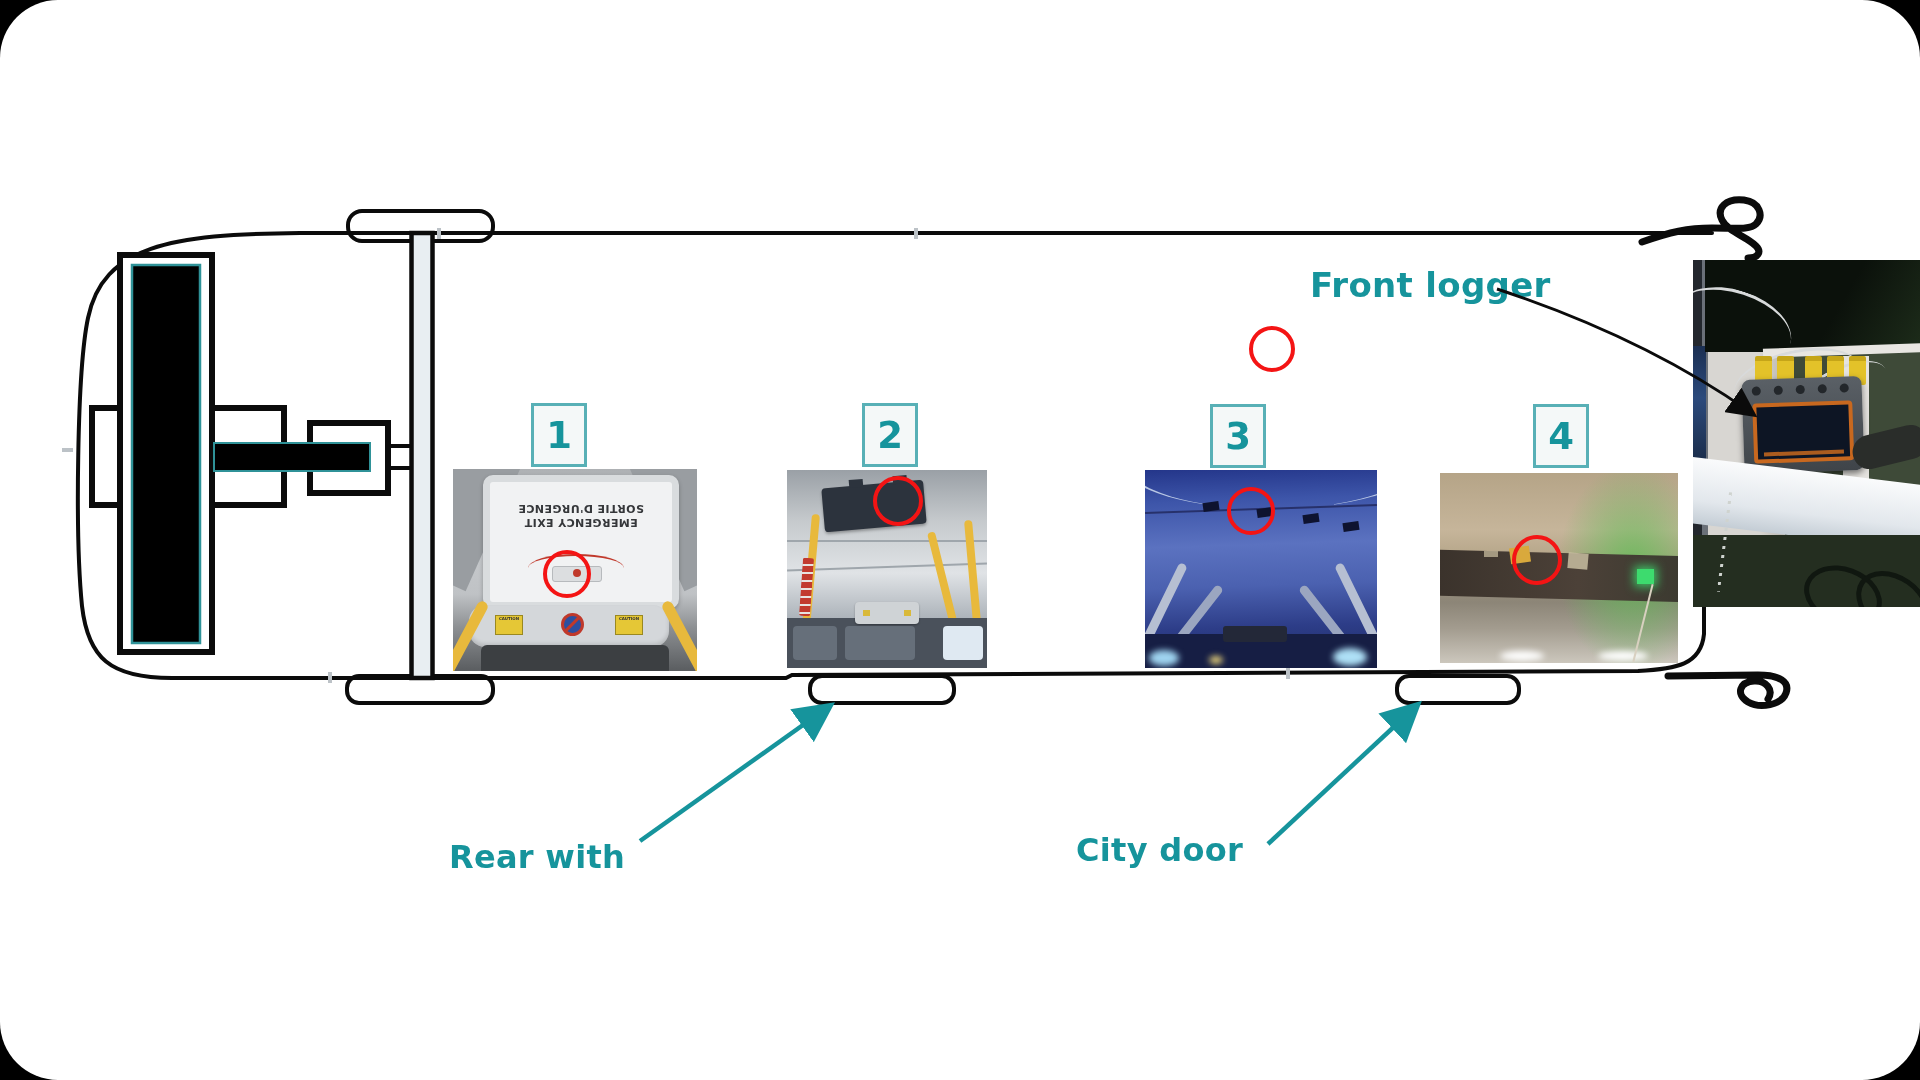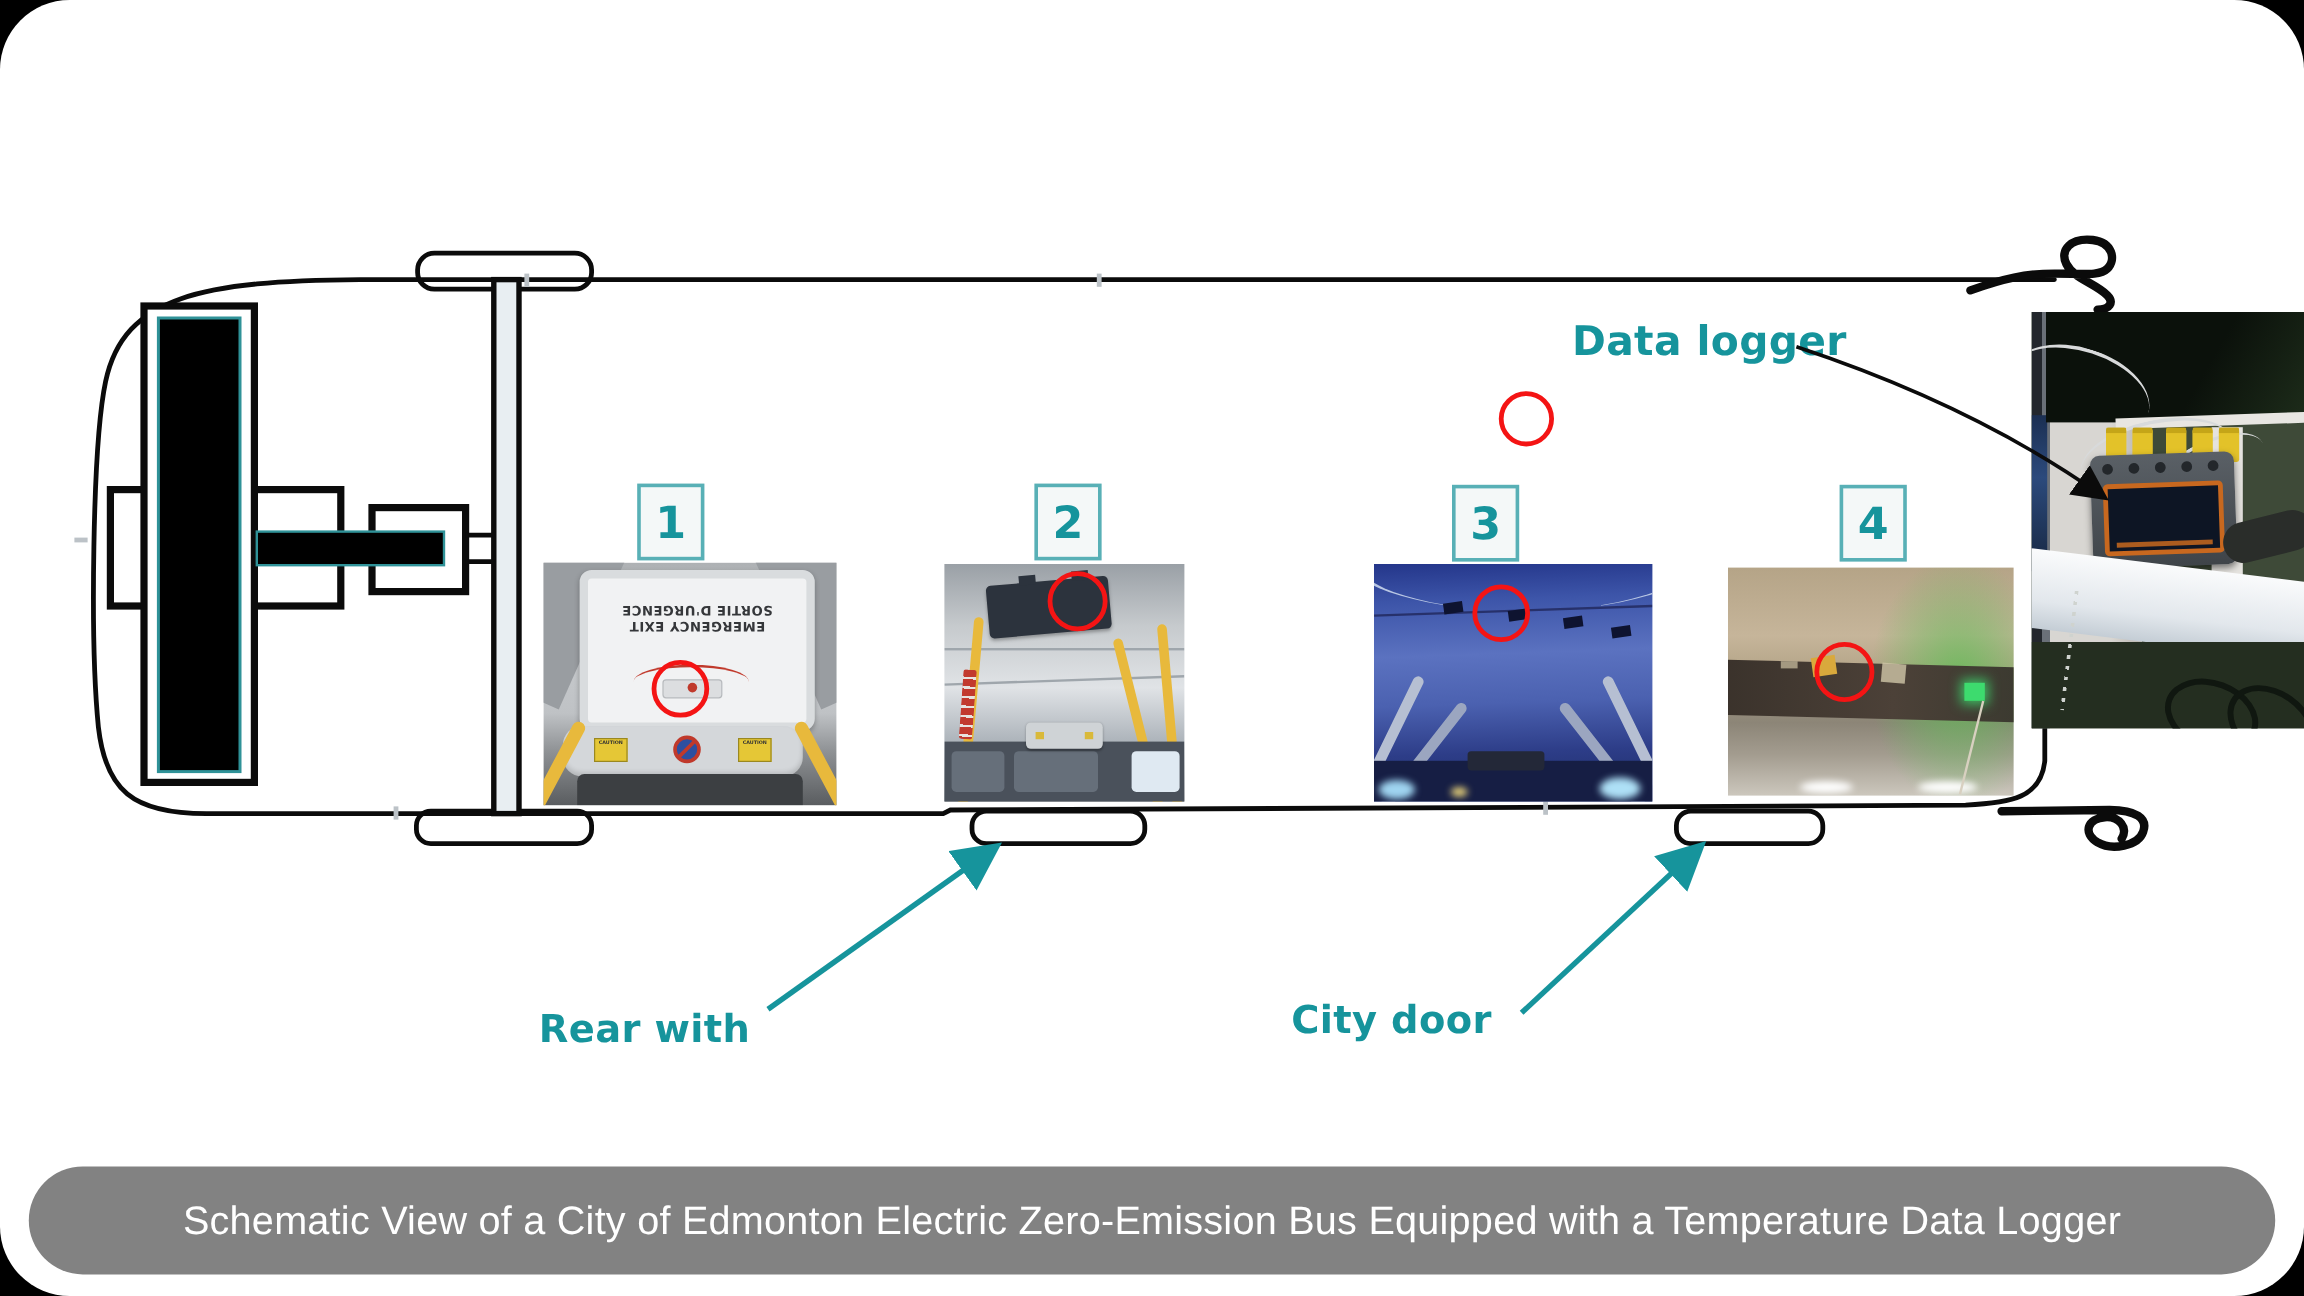--- a/index.html
+++ b/index.html
@@ -333,37 +333,34 @@
   <div class="marker-box" style="left:862px;top:403px;">
     <span>2</span>
   </div>
   <div class="marker-box" style="left:1210px;top:404px;">
     <span>3</span>
   </div>
   <div class="marker-box" style="left:1533px;top:404px;">
     <span>4</span>
   </div>
 
-  <div class="teal-label" style="left:1310px;top:268px;font-size:34px;">Data logger</div>
+  <div class="teal-label" style="left:1310px;top:268px;font-size:34px;">Front logger</div>
   <div class="red-circle overlay" style="left:1249px;top:326px;width:38px;height:38px;border-width:4px;"></div>
 
   <div class="teal-label" style="left:449px;top:841px;font-size:32px;">Rear with</div>
   <div class="teal-label" style="left:1076px;top:834px;font-size:32px;">City door</div>
 
   <svg id="arrow-layer" width="1920" height="1080" viewBox="0 0 1920 1080">
     <defs>
       <marker id="tealhead" markerWidth="9" markerHeight="9" refX="6" refY="4.5" orient="auto">
         <path d="M0,0 L9,4.5 L0,9 Z" fill="#16949c"></path>
       </marker>
       <marker id="blackhead" markerWidth="10" markerHeight="10" refX="7" refY="5" orient="auto">
         <path d="M0,0 L10,5 L0,10 Z" fill="#0b0b0b"></path>
       </marker>
     </defs>
     <line x1="640" y1="841" x2="824" y2="710" stroke="#16949c" stroke-width="4.5" marker-end="url(#tealhead)"></line>
     <line x1="1268" y1="844" x2="1412" y2="710" stroke="#16949c" stroke-width="4.5" marker-end="url(#tealhead)"></line>
     <path d="M 1497 289 Q 1645 338 1750 412" fill="none" stroke="#0b0b0b" stroke-width="3" marker-end="url(#blackhead)"></path>
   </svg>
 
-  <div id="caption-bar">
-    <span>Schematic View of a City of Edmonton Electric Zero-Emission Bus Equipped with a Temperature Data Logger</span>
-  </div>
 
 </div>
 
 </body></html>

